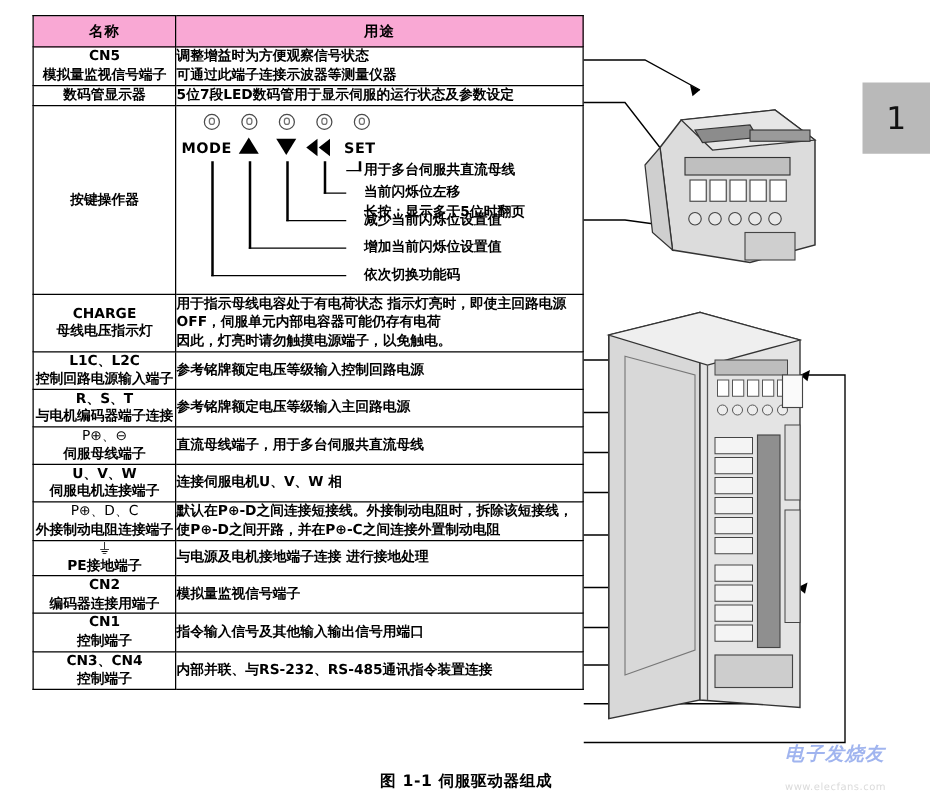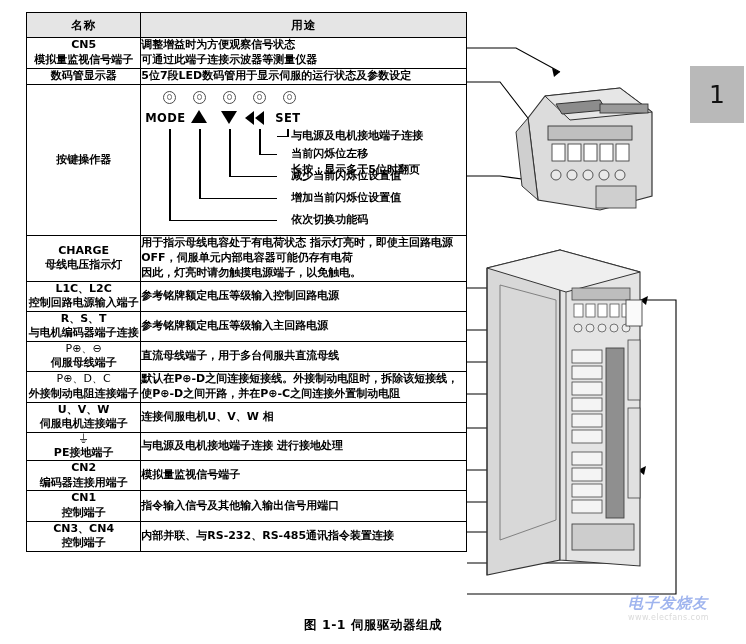--- a/index.html
+++ b/index.html
@@ -5,21 +5,21 @@
   html,body{margin:0;padding:0;background:#fff;}
   body{width:746px;height:644px;position:relative;overflow:hidden;
        font-family:"DejaVu Sans","Liberation Sans",sans-serif;color:#000;}
 
   
   #spec-table{position:absolute;left:26px;top:12px;width:441px;
               border-collapse:collapse;table-layout:fixed;}
   #spec-table td,#spec-table th{border:1px solid #000;padding:0;vertical-align:middle;}
   .col-name{width:114px;}
   .col-use{width:325px;}
-  .hdr{background:#e5e5e5;text-align:center;font-size:11.5px;font-weight:bold;
+  .hdr{background:#f9a8d4;text-align:center;font-size:11.5px;font-weight:bold;
        height:24px;letter-spacing:1px;}
   .name-cell{text-align:center;font-size:11px;font-weight:bold;line-height:1.32;padding:3px 1px;}
   .use-cell{font-size:11px;font-weight:bold;line-height:1.36;padding:4px 5px 4px 7px;}
   .use-cell .ln{display:block;white-space:nowrap;}
   .sym{font-family:"DejaVu Sans",sans-serif;font-weight:normal;font-size:11px;}
   .gnd{font-size:12px;font-weight:normal;display:block;line-height:1.1;}
 
   
   .keypad-cell{height:150px;padding:0;position:relative;}
   #keypad-diagram{position:relative;width:325px;height:150px;}
@@ -42,21 +42,21 @@
   #callouts{position:absolute;left:0;top:0;width:746px;height:644px;pointer-events:none;}
   .page-marker{position:absolute;left:690px;top:66px;width:54px;height:57px;
                background:#b9b9b9;display:flex;align-items:center;justify-content:center;
                font-size:25px;color:#111;}
   .caption{position:absolute;left:0;top:617px;width:746px;text-align:center;
            font-size:12.5px;font-weight:bold;letter-spacing:.5px;}
   .watermark{position:absolute;left:628px;top:596px;width:118px;height:46px;
              opacity:.42;}
   .wm-text{font-size:15px;color:#1d4ed8;font-weight:bold;font-style:italic;
            letter-spacing:1px;line-height:1;}
-  .wm-url{font-size:8px;color:#a8a8a8;letter-spacing:.4px;margin-top:2px;}
+  .wm-url{font-size:8px;color:#a8a8a8;letter-spacing:.4px;margin-top:14px;}
 </style>
 </head>
 <body>
 
 <svg id="callouts" viewBox="0 0 746 644" xmlns="http://www.w3.org/2000/svg">
   <g stroke="#000" stroke-width="1.1" fill="none">
 
     <path d="M467 48 L516 48 L560 72"></path>
 
     <path d="M467 82 L500 82 L545 140"></path>
@@ -226,21 +226,21 @@
 
           <span class="lead-v" style="left:88px;top:44px;height:48px"></span>
           <span class="lead-h" style="left:88px;top:91px;width:48px"></span>
 
           <span class="lead-v" style="left:118px;top:44px;height:26px"></span>
           <span class="lead-h" style="left:118px;top:69px;width:18px"></span>
 
           <span class="lead-v" style="left:146px;top:44px;height:8px"></span>
           <span class="lead-h" style="left:136px;top:51px;width:12px"></span>
 
-          <span class="kp-desc" style="left:150px;top:44px">与电源及电机接地端子连接</span>
+          <span class="kp-desc" style="left:150px;top:44px">用于多台伺服共直流母线</span>
           <span class="kp-desc" style="left:150px;top:62px">当前闪烁位左移</span>
           <span class="kp-desc" style="left:150px;top:78px">长按：显示多于5位时翻页</span>
           <span class="kp-desc" style="left:150px;top:84px">减少当前闪烁位设置值</span>
           <span class="kp-desc" style="left:150px;top:106px">增加当前闪烁位设置值</span>
           <span class="kp-desc" style="left:150px;top:128px">依次切换功能码</span>
         </div>
       </td>
     </tr>
 
     <tr>
@@ -280,36 +280,36 @@
         <div class="sym">P⊕、⊖</div>
         <div>伺服母线端子</div>
       </td>
       <td class="use-cell">
         <span class="ln">直流母线端子，用于多台伺服共直流母线</span>
       </td>
     </tr>
 
     <tr>
       <td class="name-cell">
+        <div>U、V、W</div>
+        <div>伺服电机连接端子</div>
+      </td>
+      <td class="use-cell">
+        <span class="ln">连接伺服电机U、V、W 相</span>
+      </td>
+    </tr>
+
+    <tr>
+      <td class="name-cell">
         <div class="sym">P⊕、D、C</div>
         <div>外接制动电阻连接端子</div>
       </td>
       <td class="use-cell">
         <span class="ln">默认在P⊕-D之间连接短接线。外接制动电阻时，拆除该短接线，</span>
         <span class="ln">使P⊕-D之间开路，并在P⊕-C之间连接外置制动电阻</span>
-      </td>
-    </tr>
-
-    <tr>
-      <td class="name-cell">
-        <div>U、V、W</div>
-        <div>伺服电机连接端子</div>
-      </td>
-      <td class="use-cell">
-        <span class="ln">连接伺服电机U、V、W 相</span>
       </td>
     </tr>
 
     <tr>
       <td class="name-cell">
         <span class="gnd">⏚</span>
         <div>PE接地端子</div>
       </td>
       <td class="use-cell">
         <span class="ln">与电源及电机接地端子连接 进行接地处理</span>

